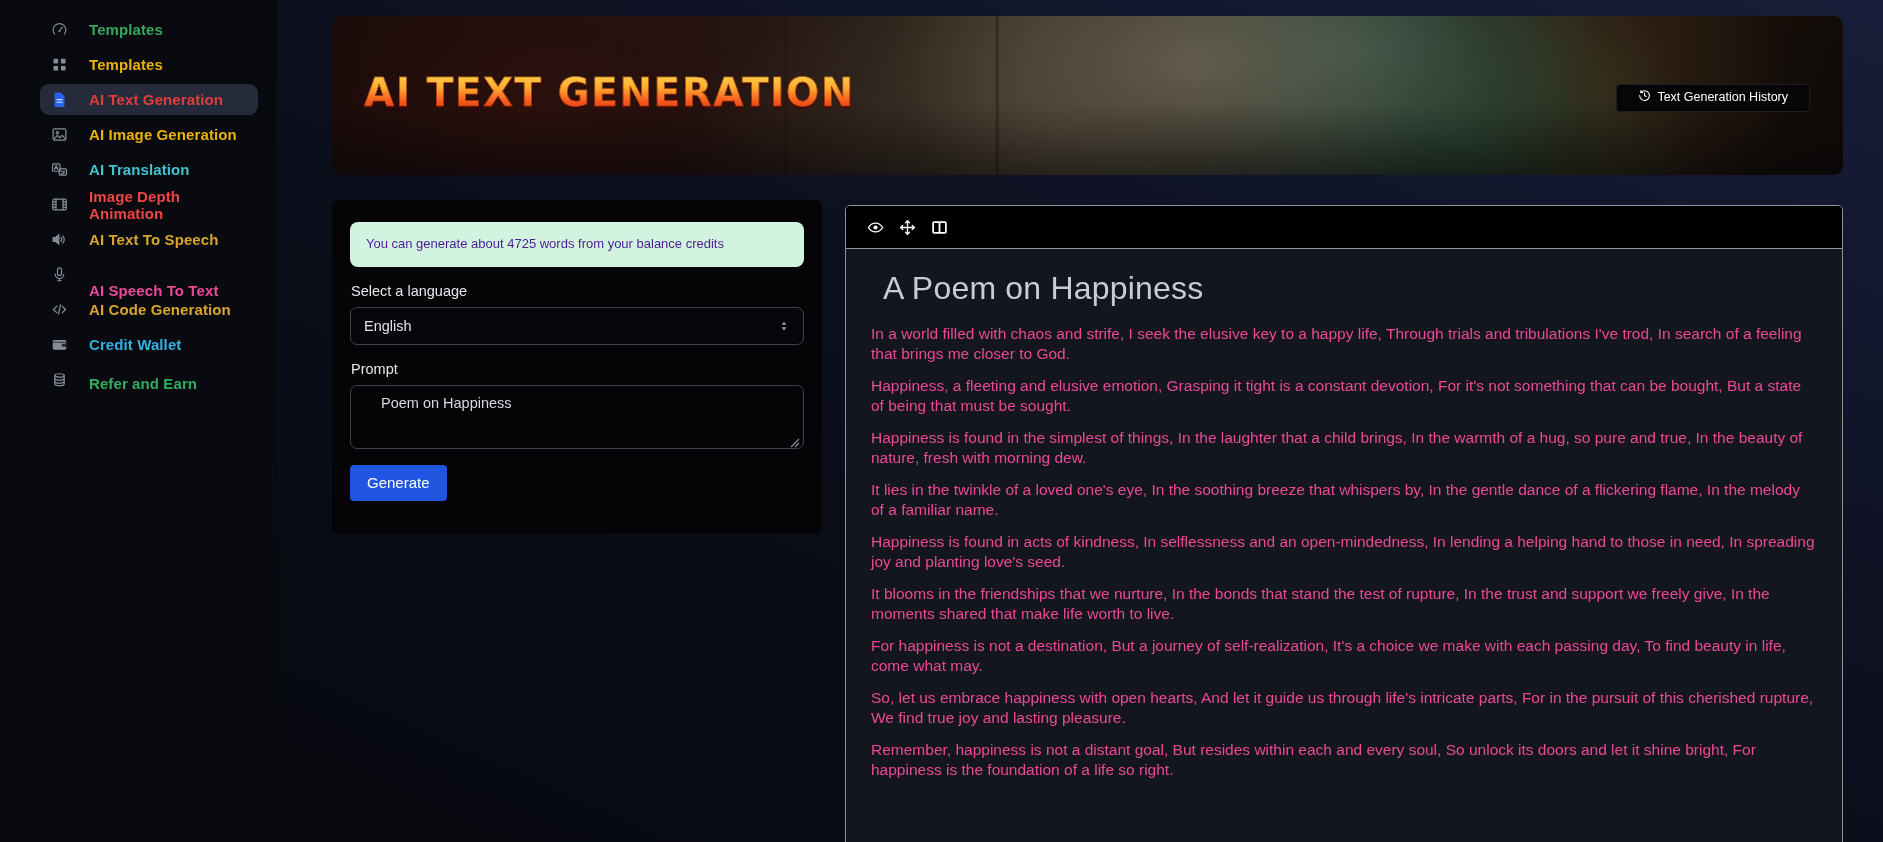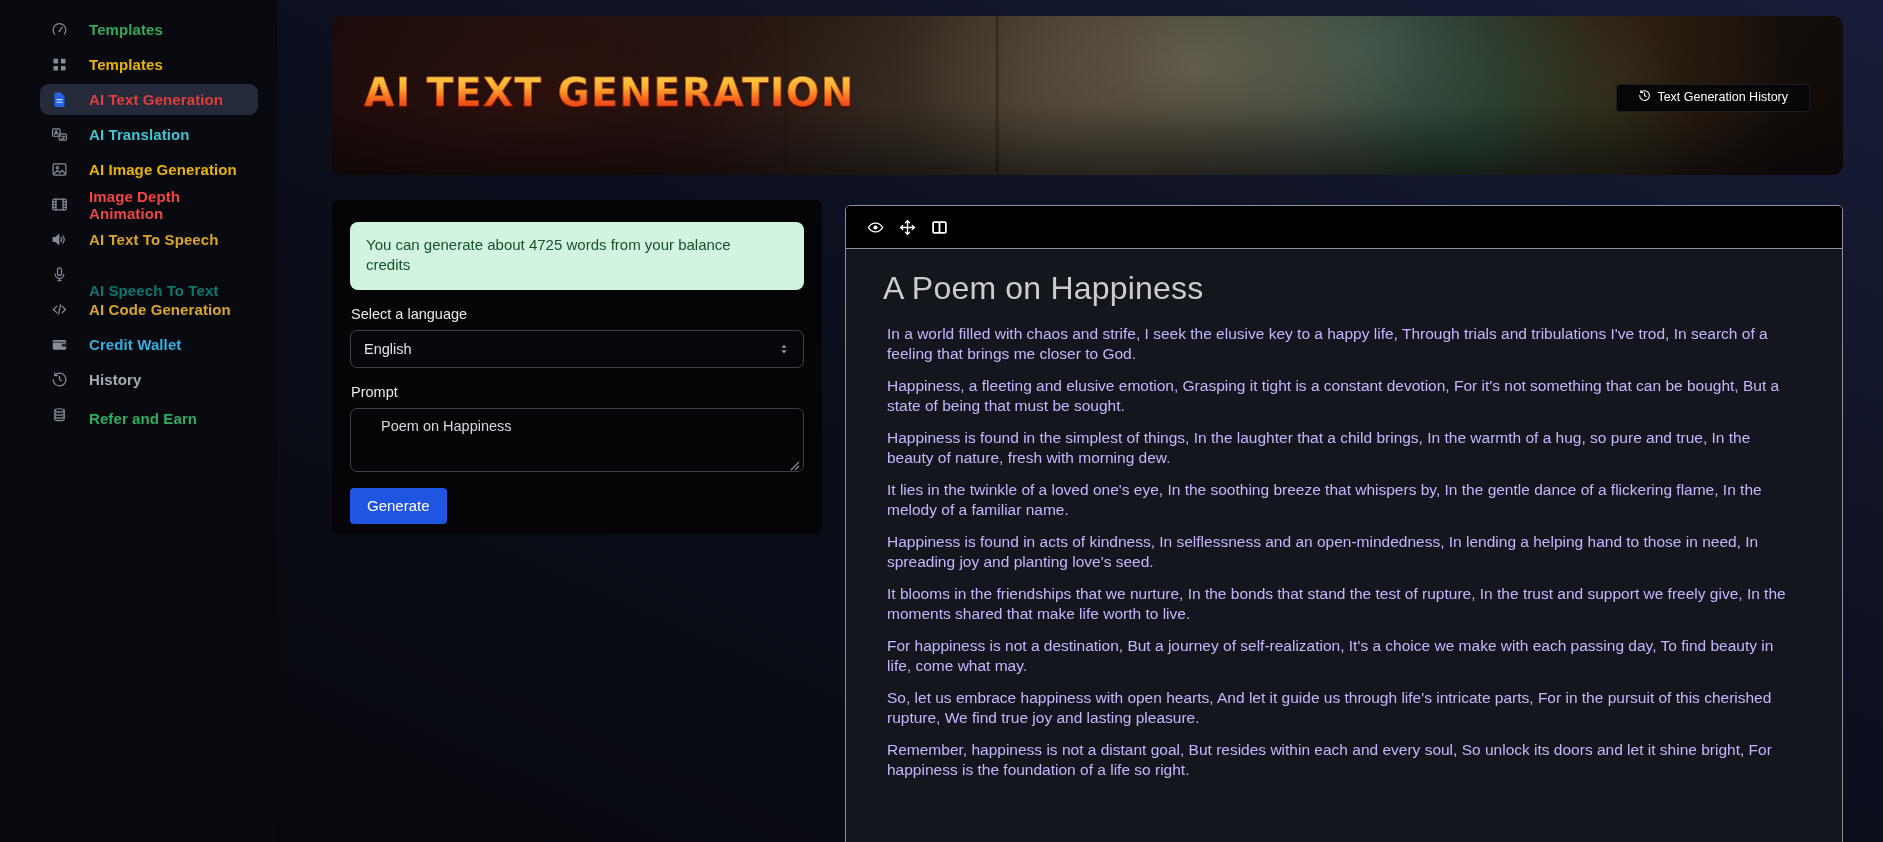--- a/index.html
+++ b/index.html
@@ -63,22 +63,22 @@
     padding:4px 21px 5px; font-size:12.5px; font-family:inherit; cursor:pointer; line-height:1.2;
   }
   .history-btn svg { width:13px; height:13px; }
 
   
   .form-panel {
     position:absolute; left:332px; top:200px; width:490px; height:334px;
     background:#050507; border-radius:6px; padding:22px 18px 18px;
   }
   .alert {
-    background:#d2f3e0; color:#14532d; border-radius:8px;
-    padding:13px 16px 14px; font-size:15px; line-height:1.35; margin-bottom:16px;
+    background:#d2f3e0; color:#4c1d95; border-radius:8px;
+    padding:13px 16px 14px; font-size:13px; line-height:1.35; margin-bottom:16px;
   }
   .alert span { display:inline-block; max-width:402px; }
   .field-label { display:block; color:#e6e8ec; font-size:14.5px; margin:0 0 8px 1px; }
   .select {
     height:38px; border:1px solid #3c414d; border-radius:7px; background:#06070b;
     display:flex; align-items:center; justify-content:space-between;
     padding:0 12px 0 13px; color:#dfe2e8; font-size:14.5px; margin-bottom:16px; cursor:pointer;
   }
   .select .updown svg { width:14px; height:14px; display:block; }
   .fake-textarea {
@@ -98,21 +98,21 @@
     border:1px solid #8d929b; border-radius:5px; background:#14161d; overflow:hidden;
   }
   .result-header {
     height:43px; background:#000; border-bottom:1px solid #8d929b;
     display:flex; align-items:center; gap:15px; padding:0 21px;
   }
   .tool-icon { width:17px; height:17px; display:flex; cursor:pointer; }
   .tool-icon svg { width:17px; height:17px; }
   .result-body { padding:13px 25px 0; }
   .result-title { font-size:32px; font-weight:400; color:#caccd2; margin:8px 12px 17px; letter-spacing:.2px; }
-  .result-body p { font-size:15.5px; color:#c4b5fd; line-height:19.5px; margin:0 16px 13px; }
+  .result-body p { font-size:15.5px; color:#ec4899; line-height:19.5px; margin:0 0 13px; }
 </style>
 </head>
 <body>
 
 <aside class="sidebar">
   <nav id="sidebar-items">
       <div class="sidebar-item">
         <span class="s-icon">
           <svg viewBox="0 0 24 24" fill="none" stroke="#878d98" stroke-width="1.7" stroke-linecap="round" stroke-linejoin="round">
             <path d="M5.2 18.5a9 9 0 1 1 13.6 0"></path>
@@ -138,41 +138,41 @@
           <svg viewBox="0 0 24 24">
             <path d="M6.5 2h7.2L19 7.3V21a1.6 1.6 0 0 1-1.6 1.6H6.5A1.6 1.6 0 0 1 4.9 21V3.6A1.6 1.6 0 0 1 6.5 2z" fill="#2563eb"></path>
             <path d="M8.3 12.2h7.4M8.3 15.8h7.4" stroke="#cfe0ff" stroke-width="1.5" stroke-linecap="round"></path>
           </svg>
         </span>
         <span class="s-label" style="color: rgb(226, 60, 60);">AI Text Generation</span>
       </div>
       <div class="sidebar-item">
         <span class="s-icon">
           <svg viewBox="0 0 24 24" fill="none" stroke="#878d98" stroke-width="1.7" stroke-linecap="round" stroke-linejoin="round">
+            <rect x="3" y="4" width="18" height="16" rx="2"></rect>
+            <circle cx="9" cy="9.4" r="1.6"></circle>
+            <path d="M4.2 18.2l4.8-4.8 3.4 3.4 3.4-3.7 4 4.8"></path>
+          </svg>
+        </span>
+        <span class="s-label" style="color: rgb(234, 179, 8);">AI Image Generation</span>
+      </div>
+      <div class="sidebar-item">
+        <span class="s-icon">
+          <svg viewBox="0 0 24 24" fill="none" stroke="#878d98" stroke-width="1.7" stroke-linecap="round" stroke-linejoin="round">
             <rect x="2.2" y="4" width="10.5" height="10.5" rx="1.5"></rect>
             <path d="M5 11.8l2.3-5.3 2.3 5.3M5.8 10.2h3"></path>
             <rect x="11.5" y="11" width="10.3" height="9" rx="1.5"></rect>
             <path d="M14 14.5h5.3M18.6 14.5c0 2.6-2 4-4.3 4"></path>
           </svg>
         </span>
         <span class="s-label" style="color: rgb(65, 196, 207);">AI Translation</span>
       </div>
       <div class="sidebar-item">
         <span class="s-icon">
           <svg viewBox="0 0 24 24" fill="none" stroke="#878d98" stroke-width="1.7" stroke-linecap="round" stroke-linejoin="round">
-            <rect x="3" y="4" width="18" height="16" rx="2"></rect>
-            <circle cx="9" cy="9.4" r="1.6"></circle>
-            <path d="M4.2 18.2l4.8-4.8 3.4 3.4 3.4-3.7 4 4.8"></path>
-          </svg>
-        </span>
-        <span class="s-label" style="color: rgb(234, 179, 8);">AI Image Generation</span>
-      </div>
-      <div class="sidebar-item">
-        <span class="s-icon">
-          <svg viewBox="0 0 24 24" fill="none" stroke="#878d98" stroke-width="1.7" stroke-linecap="round" stroke-linejoin="round">
             <rect x="2.5" y="4.5" width="19" height="15" rx="2"></rect>
             <path d="M7 4.5v15M17 4.5v15"></path>
             <path d="M2.5 8.2H7M2.5 12H7M2.5 15.8H7M17 8.2h4.5M17 12h4.5M17 15.8h4.5"></path>
           </svg>
         </span>
         <span class="s-label" style="color: rgb(240, 69, 69);">Image Depth Animation</span>
       </div>
       <div class="sidebar-item">
         <span class="s-icon">
           <svg viewBox="0 0 24 24" fill="none" stroke="#878d98" stroke-width="1.7" stroke-linecap="round" stroke-linejoin="round">
@@ -182,49 +182,39 @@
         </span>
         <span class="s-label" style="color: rgb(217, 166, 45);">AI Text To Speech</span>
       </div>
       <div class="sidebar-item">
         <span class="s-icon">
           <svg viewBox="0 0 24 24" fill="none" stroke="#878d98" stroke-width="1.7" stroke-linecap="round" stroke-linejoin="round">
             <rect x="9.2" y="2.6" width="5.6" height="10.8" rx="2.8"></rect>
             <path d="M6 11.6a6 6 0 0 0 12 0M12 17.6v3.2M9.4 20.8h5.2"></path>
           </svg>
         </span>
-        <span class="s-label" style="color: #0f766e; margin-top: 32px;">AI Speech To Text</span>
+        <span class="s-label" style="color: #ec4899; margin-top: 32px;">AI Speech To Text</span>
       </div>
       <div class="sidebar-item">
         <span class="s-icon">
           <svg viewBox="0 0 24 24" fill="none" stroke="#878d98" stroke-width="1.7" stroke-linecap="round" stroke-linejoin="round">
             <path d="M8.3 7.2L3.5 12l4.8 4.8M15.7 7.2l4.8 4.8-4.8 4.8M13.4 5.3l-2.8 13.4"></path>
           </svg>
         </span>
         <span class="s-label" style="color: rgb(217, 166, 45);">AI Code Generation</span>
       </div>
       <div class="sidebar-item">
         <span class="s-icon">
           <svg viewBox="0 0 24 24">
             <rect x="2.5" y="5.5" width="19" height="14" rx="2" fill="#878d98"></rect>
             <path d="M2.5 8.8h19" stroke="#23262e" stroke-width="1.3"></path>
             <rect x="15.2" y="11" width="6.3" height="4.2" rx="1" fill="#23262e"></rect>
           </svg>
         </span>
         <span class="s-label" style="color: rgb(51, 177, 224);">Credit Wallet</span>
-      </div>
-      <div class="sidebar-item">
-        <span class="s-icon">
-          <svg viewBox="0 0 24 24" fill="none" stroke="#878d98" stroke-width="1.7" stroke-linecap="round" stroke-linejoin="round">
-            <path d="M5.3 6.2A9 9 0 1 1 3.1 12"></path>
-            <path d="M5.3 2.8v3.6h3.6"></path>
-            <path d="M12 7.5V12l3 1.8"></path>
-          </svg>
-        </span>
-        <span class="s-label" style="color: rgb(167, 171, 179);">History</span>
       </div>
       <div class="sidebar-item">
         <span class="s-icon">
           <svg viewBox="0 0 24 24" fill="none" stroke="#878d98" stroke-width="1.7" stroke-linecap="round" stroke-linejoin="round">
             <ellipse cx="12" cy="6.3" rx="6.6" ry="2.4"></ellipse>
             <path d="M5.4 6.3v4.2c0 1.3 3 2.4 6.6 2.4s6.6-1.1 6.6-2.4V6.3"></path>
             <path d="M5.4 10.5v4.2c0 1.3 3 2.4 6.6 2.4s6.6-1.1 6.6-2.4v-4.2"></path>
             <path d="M5.4 14.7v3.6c0 1.3 3 2.4 6.6 2.4s6.6-1.1 6.6-2.4v-3.6"></path>
           </svg>
         </span>

